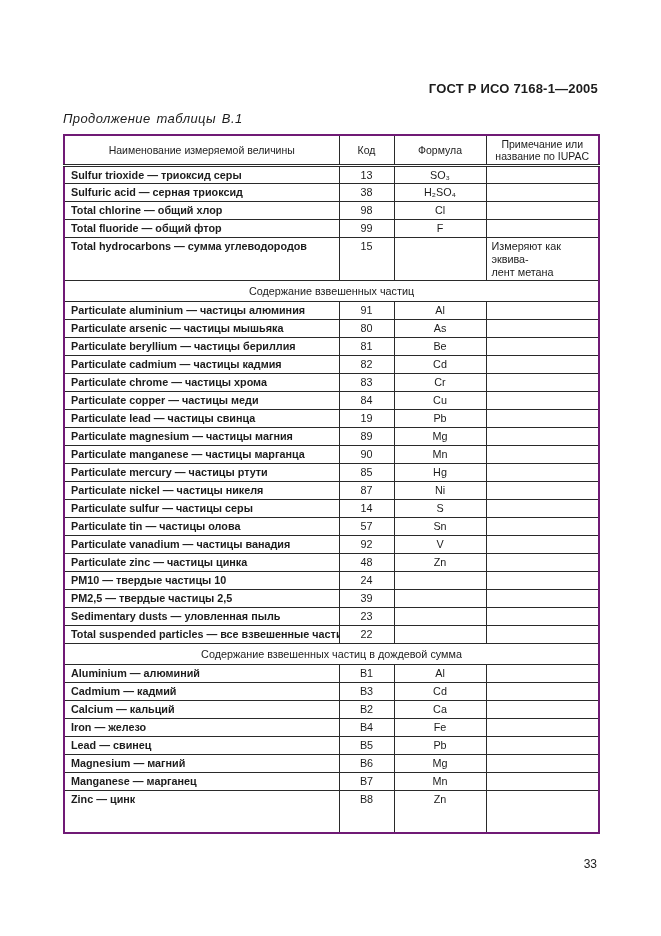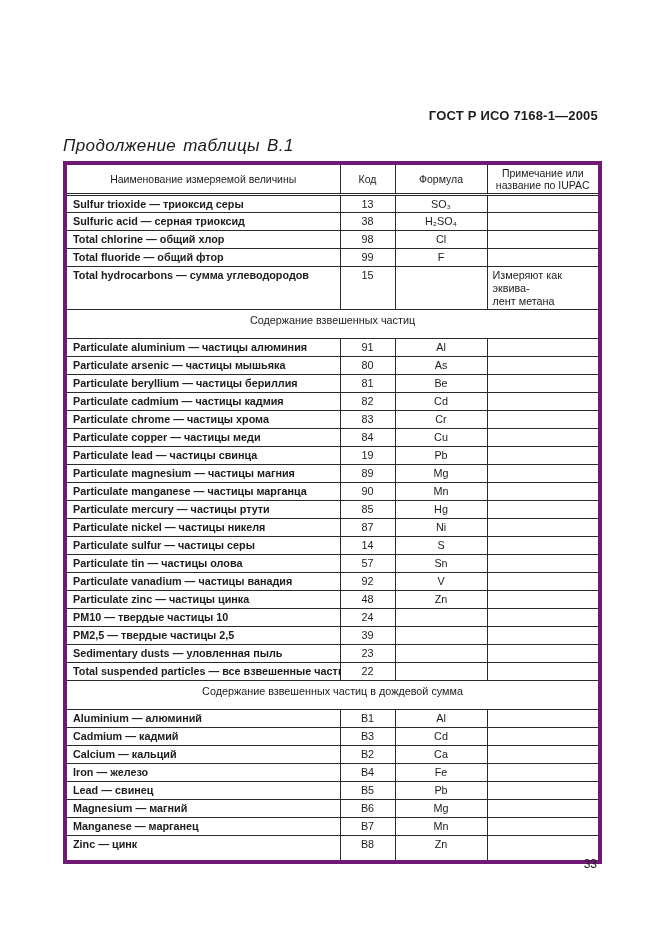--- a/index.html
+++ b/index.html
@@ -4,42 +4,42 @@
 <style>
   * { margin:0; padding:0; box-sizing:border-box; }
   html, body { width:661px; height:936px; }
   body {
     background:#ffffff;
     color:#1c1c1c;
     font-family:"Liberation Sans","DejaVu Sans",sans-serif;
     position:relative;
     overflow:hidden;
   }
-  .page { padding:82px 63px 0 63px;margin-top:27px; }
+  .page { padding:82px 63px 0 63px; }
   .doc-header {
     text-align:right;
     font-weight:bold;
     font-size:13px;
     line-height:13px;
     letter-spacing:0.2px;
   }
   .table-caption {
     margin-top:18px;
     font-style:italic;
-    font-size:17px;
+    font-size:13px;
     line-height:12px;
     letter-spacing:0.4px;
     word-spacing:2px;
   }
   table.main-table {
     margin-top:9px;
     width:535px;
     border-collapse:collapse;
     table-layout:fixed;
-    border:4px solid #701a75;
+    border:2px solid #701a75;
   }
   col.c-name    { width:275px; }
   col.c-code    { width:55px; }
   col.c-formula { width:92px; }
   col.c-note    { width:113px; }
   th {
     border:1px solid #2a2a2a;
     border-bottom:3px double #2a2a2a;
     font-weight:normal;
     font-size:10.5px;
@@ -65,25 +65,25 @@
     font-weight:bold;
   }
   td.code, td.formula { text-align:center; }
   td.note {
     text-align:left;
     white-space:pre-line;
     padding-left:5px;
   }
   tr.section-row td {
     text-align:center;
-    height:29px;
+    height:21px;
     padding-top:4px;
     white-space:normal;
   }
-  tbody tr:last-child td { height:26px; }
+  tbody tr:last-child td { height:42px; }
   .page-number {
     position:absolute;
     top:858px;
     right:64px;
     font-size:12px;
     line-height:12px;
     text-align:center;
   }
 </style>
 </head>

